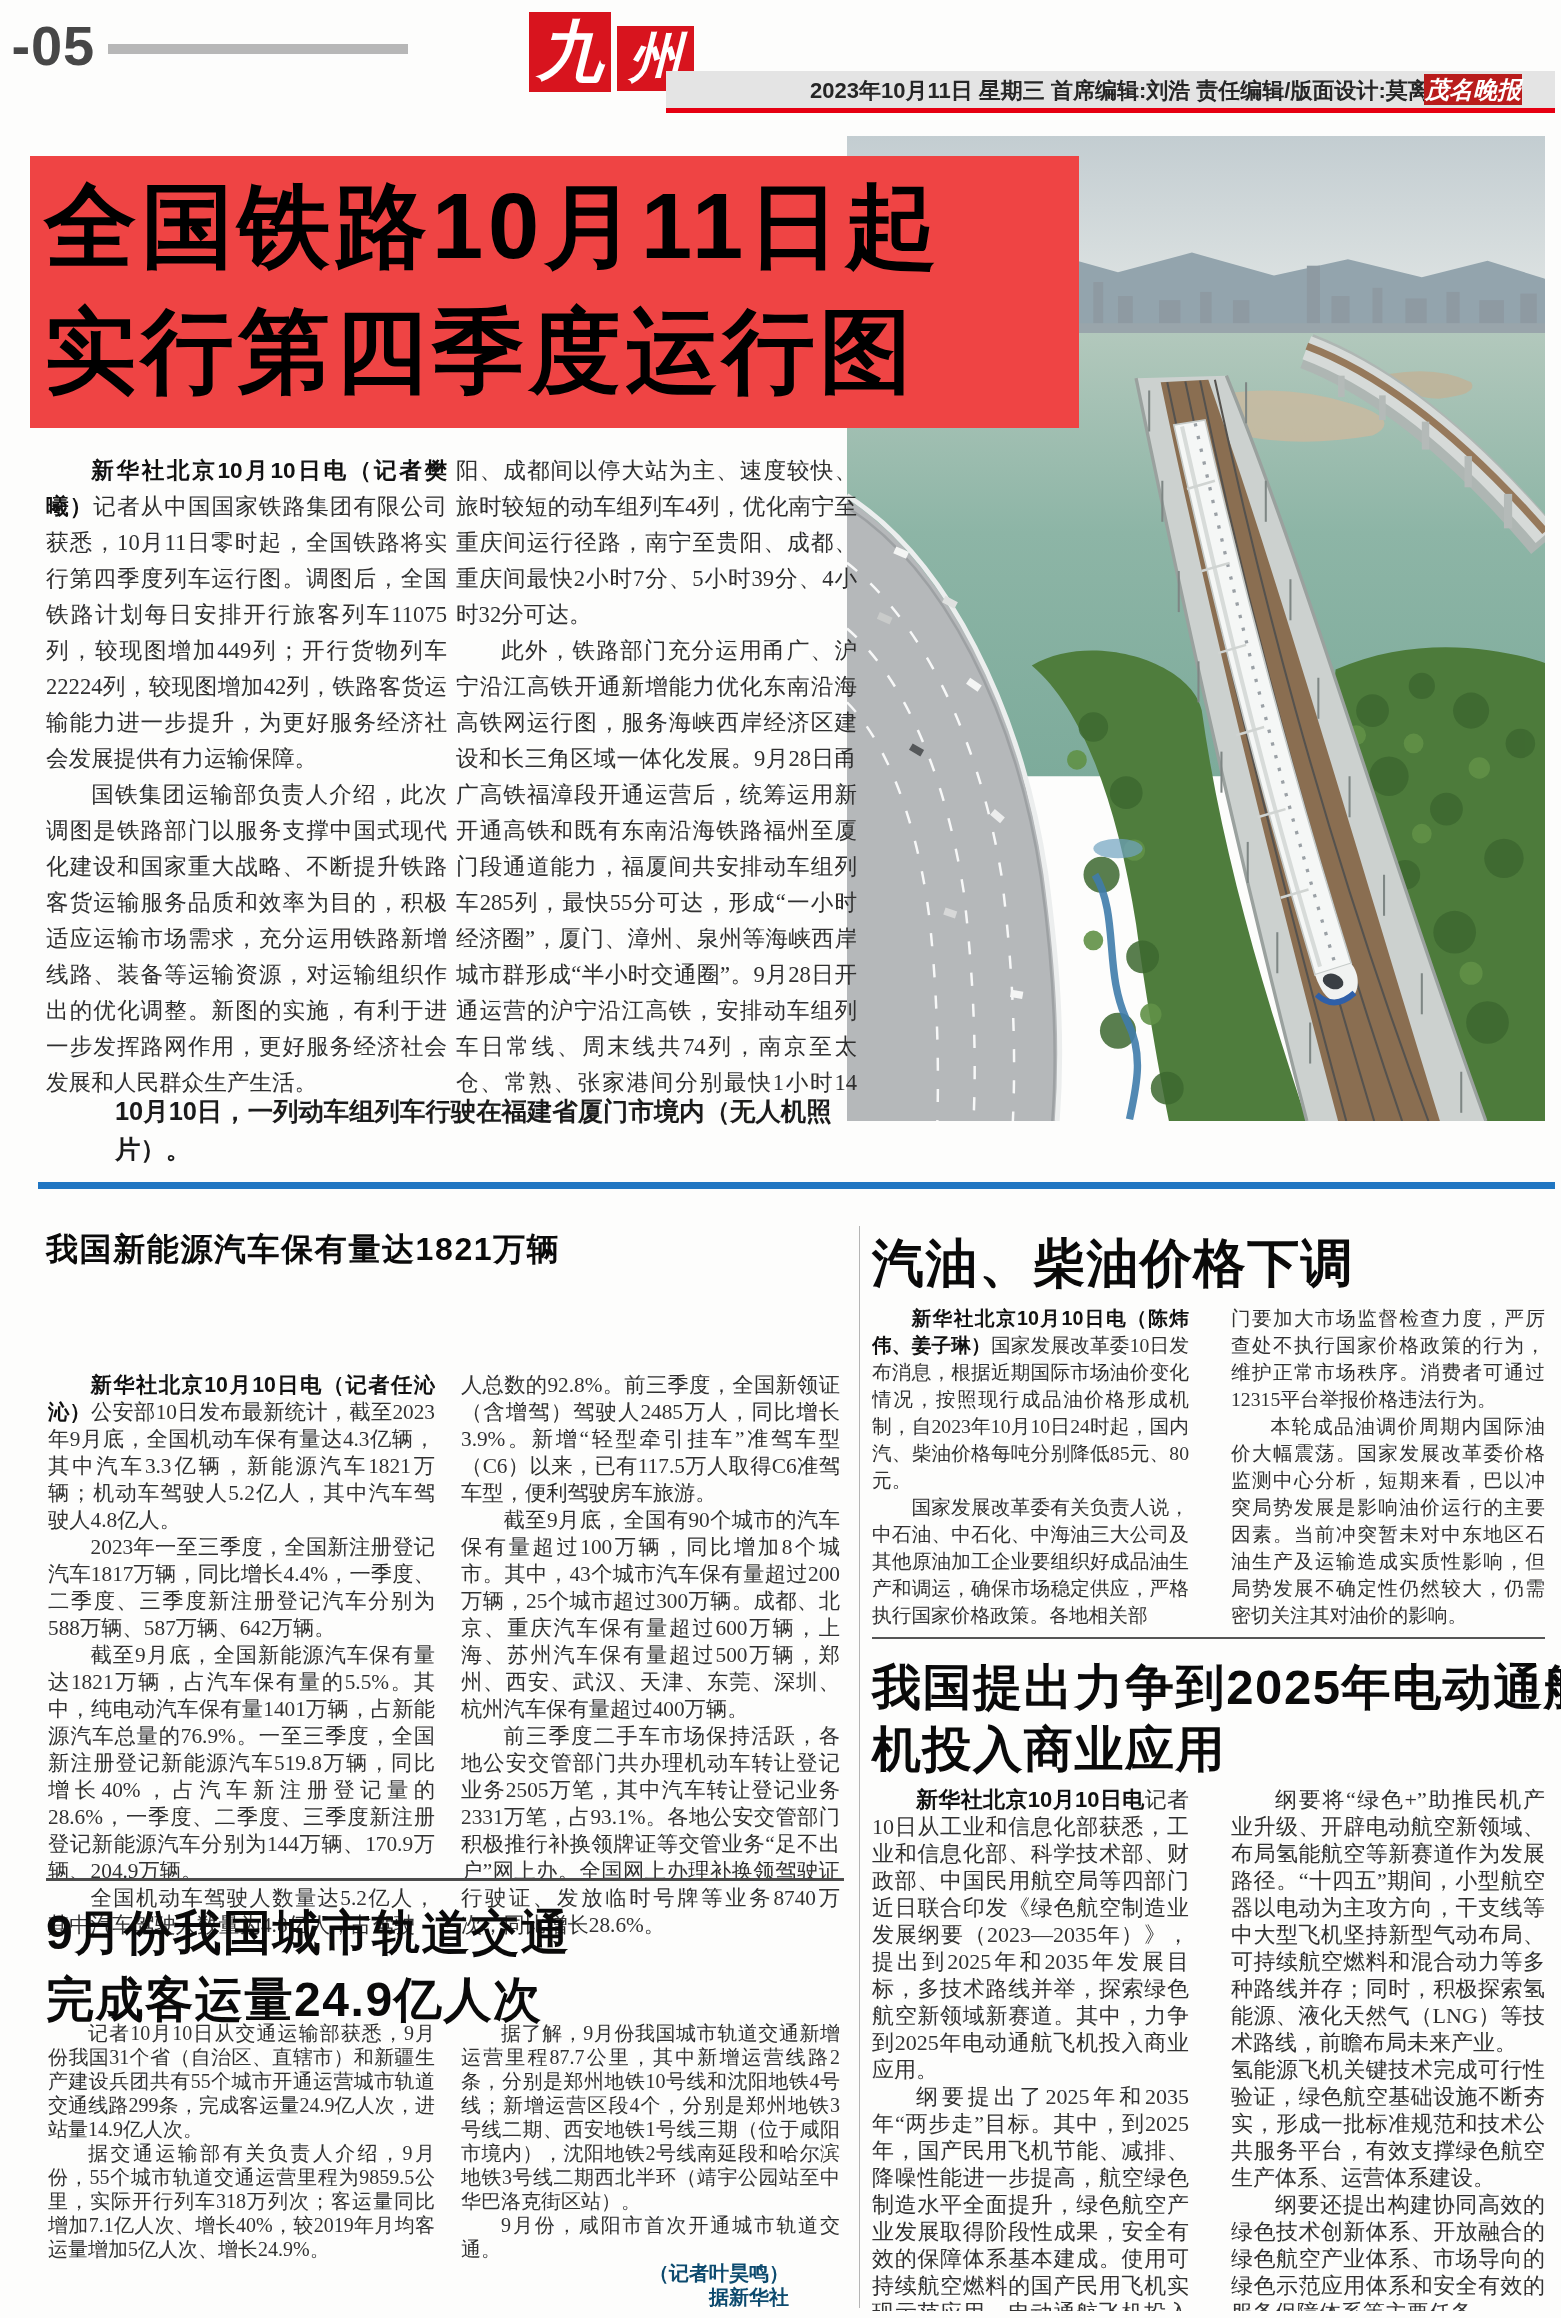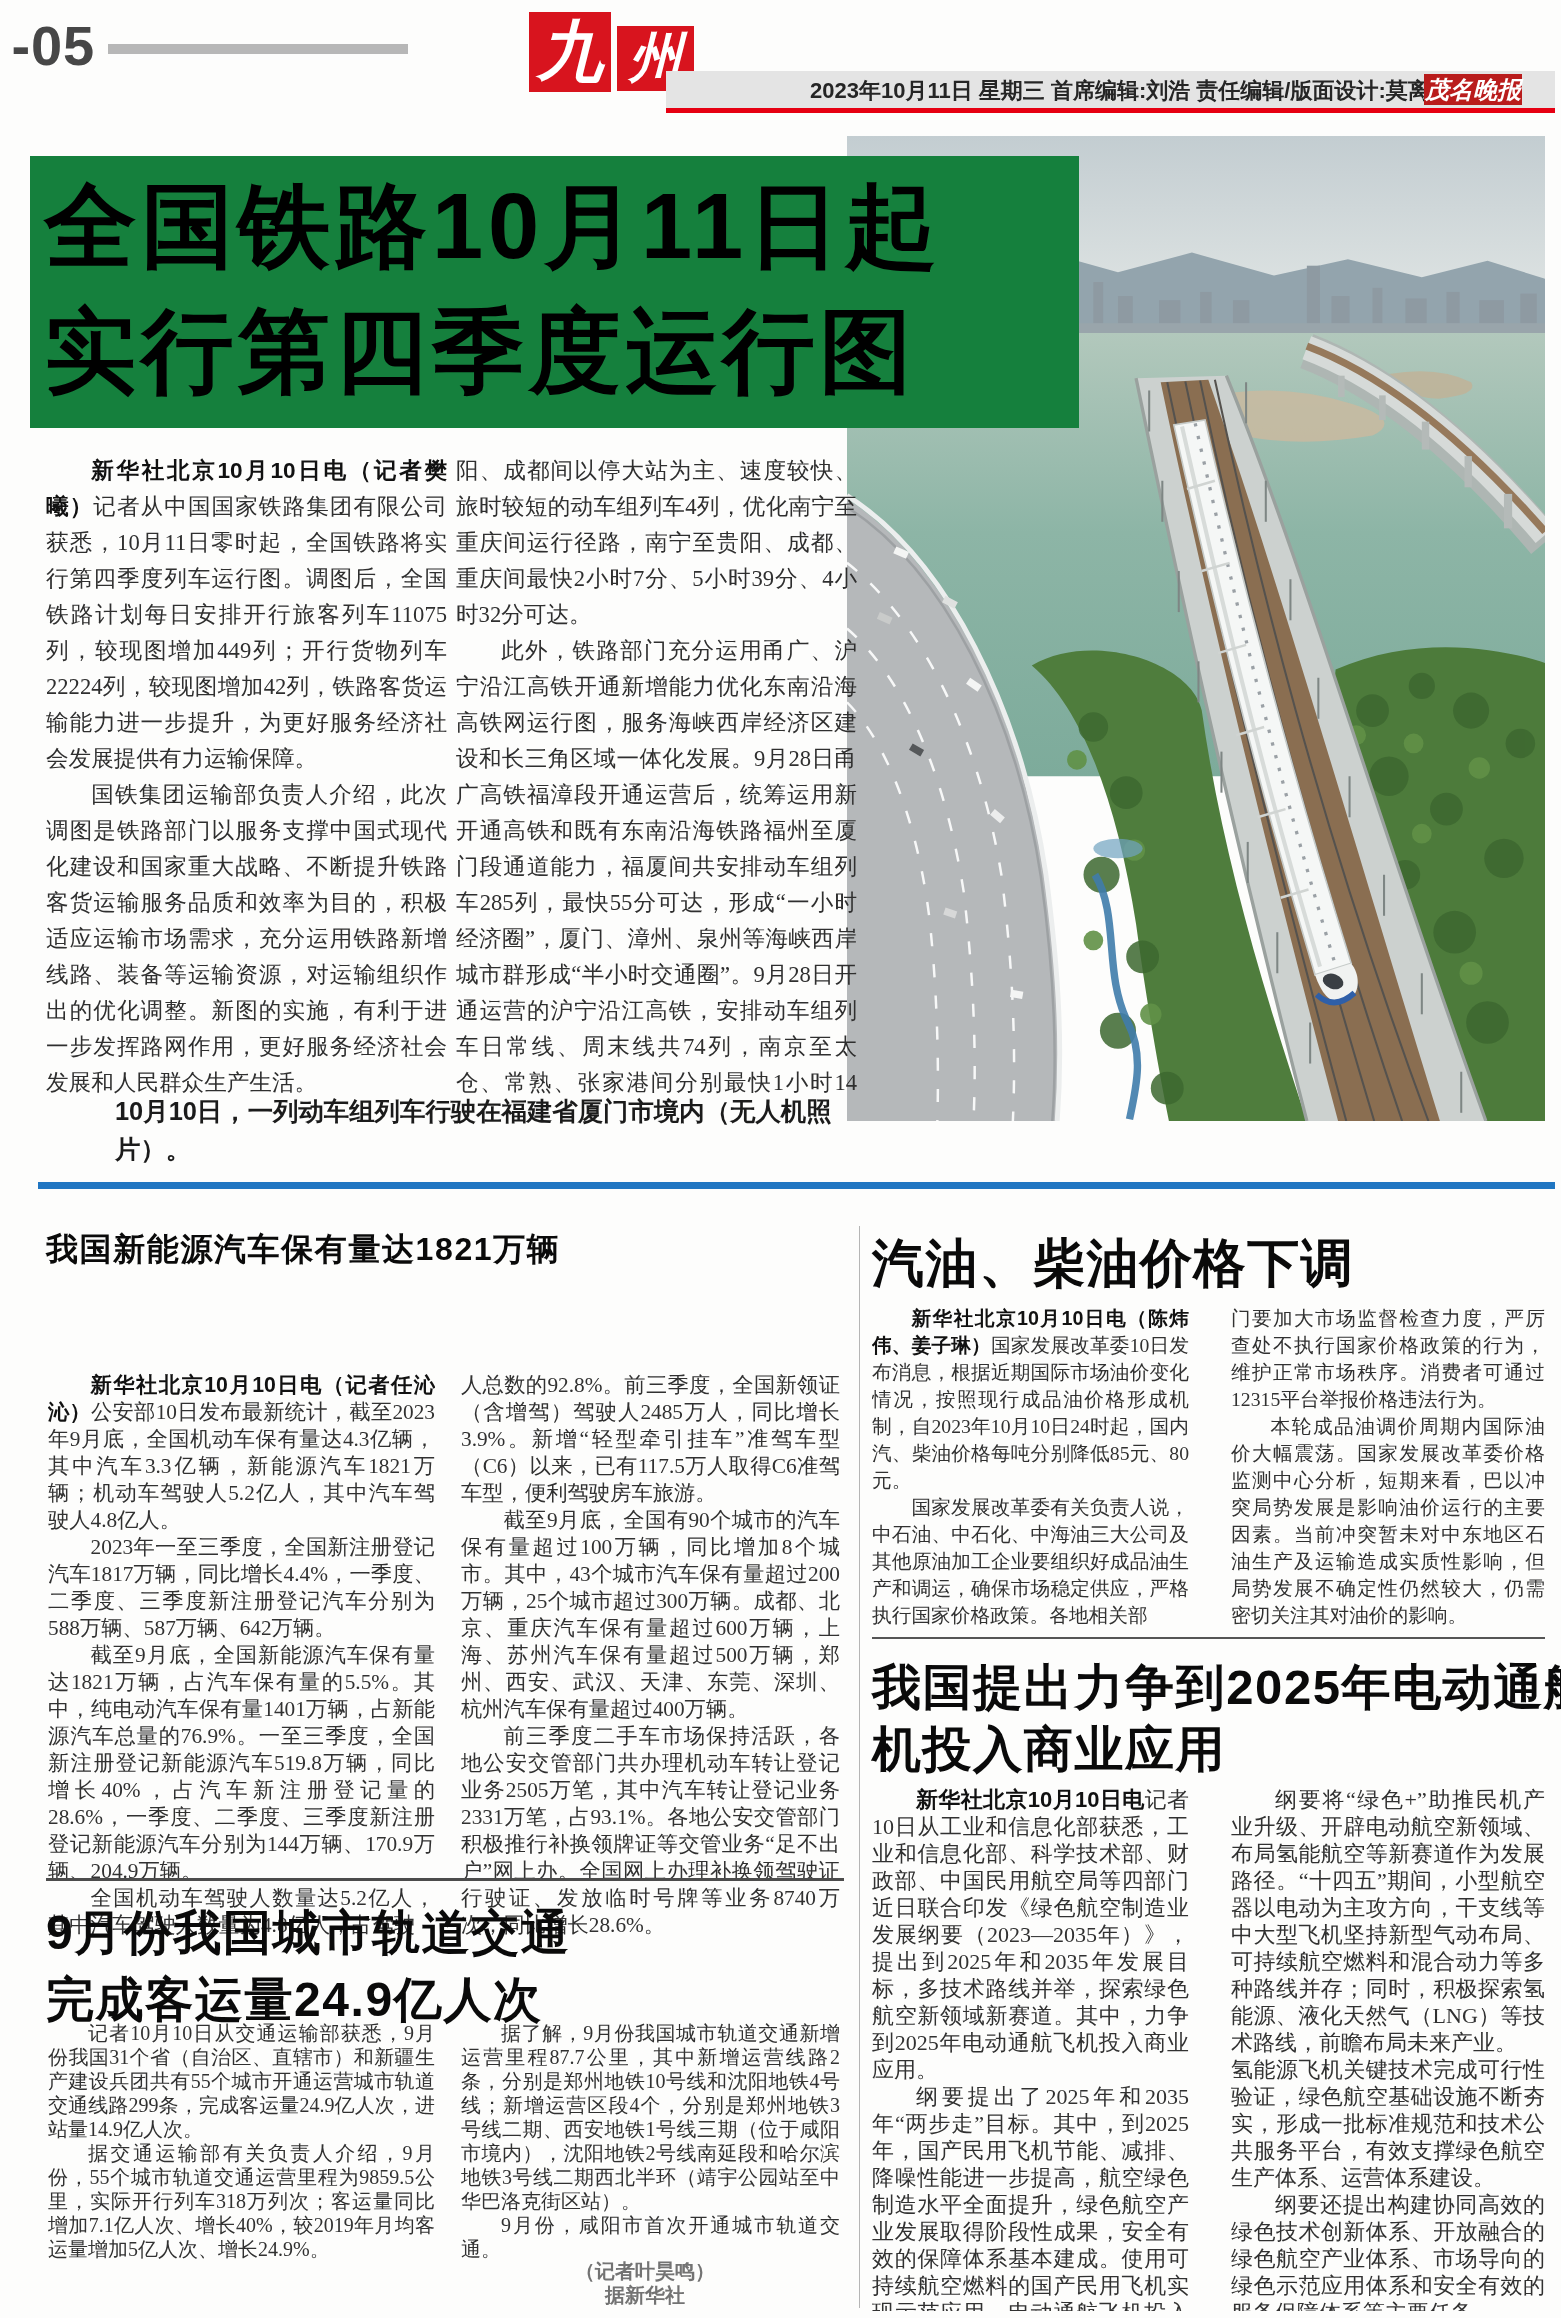--- a/index.html
+++ b/index.html
@@ -18,21 +18,21 @@
   .jz1{left:529px;top:11.5px;width:82px;height:80px;font-size:66px;}
   .jz2{left:617px;top:26px;width:77px;height:65px;font-size:53px;}
   .datestrip{left:666px;top:71px;width:889px;height:38px;background:#e4e4e4;}
   .datetext{position:absolute;left:144px;top:0;height:38px;line-height:39px;
     font-family:"Liberation Sans","DejaVu Sans",sans-serif;font-size:22px;font-weight:700;color:#252525;}
   .paperlogo{position:absolute;right:33px;top:3.3px;width:98px;height:31px;background:#b91c1c;color:#fff;
     display:flex;align-items:center;justify-content:center;
     font-family:"Liberation Serif","DejaVu Serif",serif;font-weight:700;font-style:italic;font-size:24px;}
   .redline{left:666px;top:108px;width:889px;height:4.9px;background:#e60012;}
   
-  .leadblock{left:29.5px;top:156px;width:1049px;height:272px;background:#15803d;z-index:3;
+  .leadblock{left:29.5px;top:156px;width:1049px;height:272px;background:#ef4444;z-index:3;
     padding:8.2px 0 0 14.8px;box-sizing:border-box;}
   .leadblock .hl{font-family:"Liberation Sans","DejaVu Sans",sans-serif;font-weight:900;
     font-size:92px;line-height:125px;letter-spacing:4.9px;color:#000;white-space:nowrap;}
   
   .photo{left:847px;top:136px;width:698px;height:985px;z-index:1;}
   
   .leadcol{top:453px;width:401px;height:645px;overflow:hidden;
     font-size:22.6px;line-height:36px;text-align:justify;color:#2f2f2f;z-index:2;}
   .leadcol1{left:46px;}
   .leadcol2{left:456px;}
@@ -51,22 +51,22 @@
   .nevcol{top:1372px;height:575px;overflow:hidden;font-size:21.3px;line-height:27px;
     text-align:justify;color:#313131;}
   .nevcol1{left:48px;width:387px;}
   .nevcol2{left:461px;width:379px;}
   .metrorule{left:46px;top:1878px;width:798px;height:2.5px;background:#4c4c4c;}
   .metrohead{left:46px;top:1899px;font-size:48px;line-height:67px;}
   .metrocol{top:2021px;height:295px;overflow:hidden;font-size:20px;line-height:24px;
     text-align:justify;color:#313131;}
   .metrocol1{left:48px;width:387px;}
   .metrocol2{left:461px;width:379px;}
-  .by{text-align:center;padding-right:51px;text-indent:0;
-    font-family:Liberation Mono, monospace;font-weight:700;color:#737373;}
+  .by{text-align:right;padding-right:51px;text-indent:0;
+    font-family:Liberation Serif, serif;font-weight:700;color:#0c4a6e;}
   
   .vrule{left:859px;top:1226px;width:0.8px;height:1082px;background:#b5b5b5;}
   .oilhead{left:872px;top:1229px;font-size:52px;}
   .oilcol{top:1305px;height:358px;overflow:hidden;font-size:19.7px;line-height:27px;
     text-align:justify;color:#313131;}
   .oilcol1{left:872px;width:317px;}
   .oilcol2{left:1231px;width:314px;}
   .evtolrule{left:872px;top:1637px;width:673px;height:1.6px;background:#555;}
   .evtolhead{left:872px;top:1656px;font-size:49px;line-height:62px;}
   .evtolcol{top:1786px;height:525px;overflow:hidden;font-size:22px;line-height:27px;

